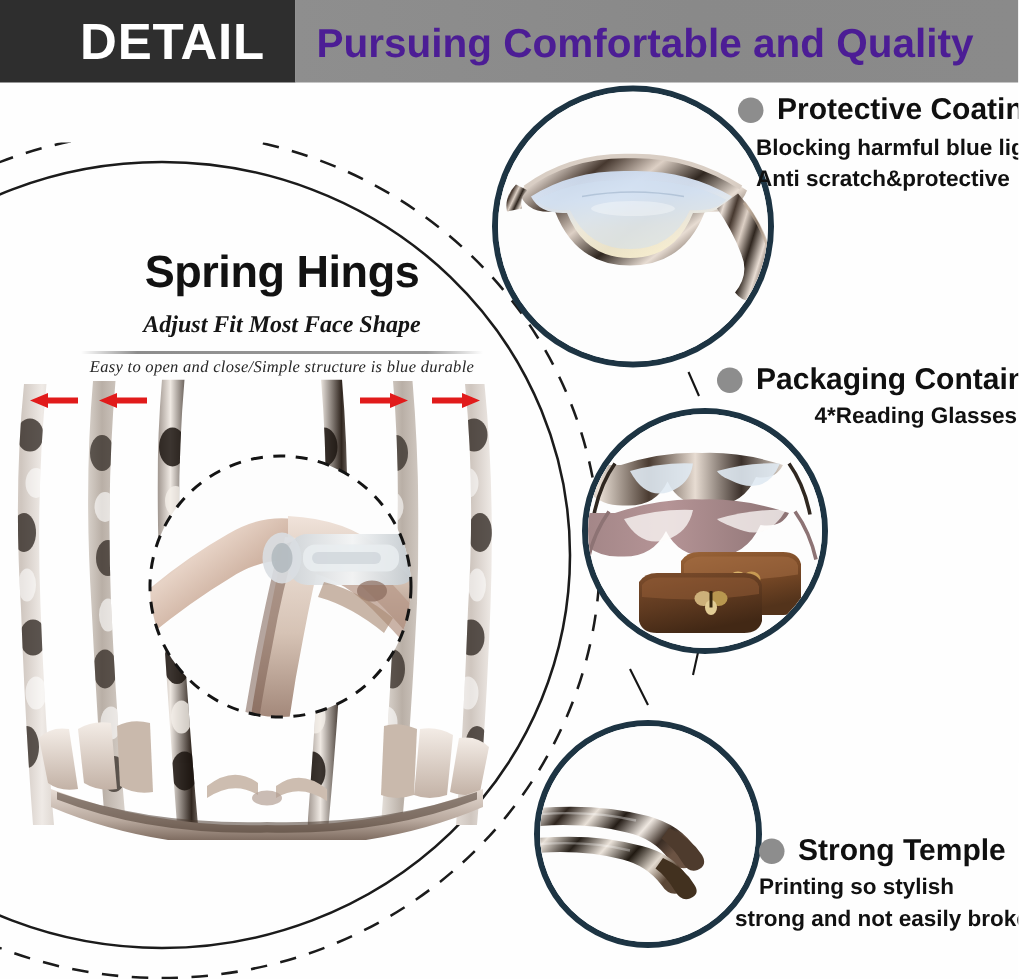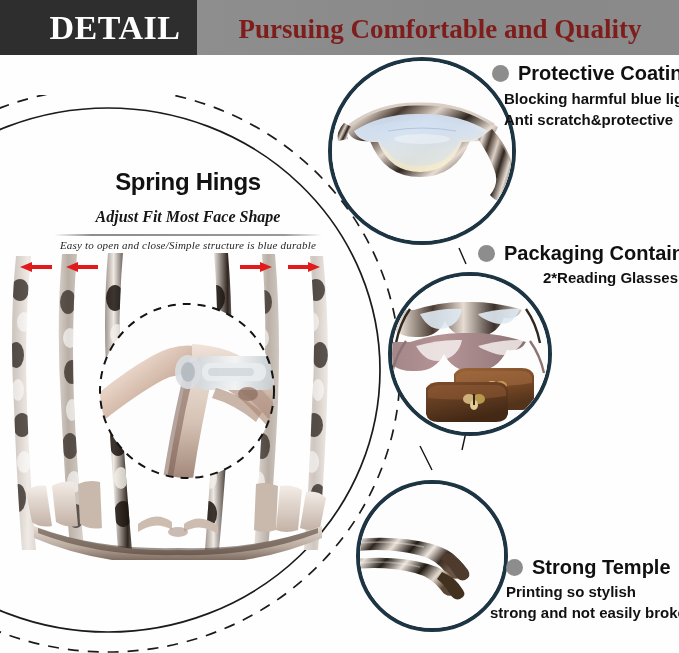--- a/index.html
+++ b/index.html
@@ -1,36 +1,36 @@
 <!DOCTYPE html>
 <html><head>
 <meta charset="utf-8">
 <style>
   html,body{margin:0;padding:0;background:#fff;}
   body{width:679px;height:653px;position:relative;overflow:hidden;
        font-family:"Liberation Sans",sans-serif;}
   .stage{position:absolute;left:0;top:0;width:679px;height:653px;background:#fefefe;overflow:hidden;}
 
   
-  .header{position:absolute;left:0;top:0;width:679px;height:69px;font-family:Liberation Serif, serif;}
+  .header{position:absolute;left:0;top:0;width:679px;height:69px;}
   .hdr-dark{position:absolute;left:0;top:0;width:197px;height:55px;background:#2e2e2e;}
   .hdr-gray{position:absolute;left:197px;top:0;width:482px;height:55px;
             background:linear-gradient(90deg,#8e8e8e 0%,#898989 55%,#8a8a8a 100%);}
   .hdr-detail{position:absolute;left:40px;top:6px;width:150px;height:44px;
               color:#fff;font-size:34px;font-weight:bold;letter-spacing:.5px;
               line-height:44px;text-align:center;}
-  .hdr-sub{position:absolute;left:207px;top:9px;width:466px;height:40px;
-           color:#7f1d1d;font-size:27px;font-weight:bold;line-height:40px;
+  .hdr-sub{position:absolute;left:197px;top:9px;width:466px;height:40px;
+           color:#4c1d95;font-size:27px;font-weight:bold;line-height:40px;
            text-align:center;white-space:nowrap;}
 
   
   .left-arcs{position:absolute;left:-150px;top:95px;width:560px;height:560px;pointer-events:none;}
 
   .spring-title{position:absolute;left:38px;top:165px;width:300px;
-                font-size:24px;font-weight:bold;color:#121212;text-align:center;
+                font-size:30px;font-weight:bold;color:#121212;text-align:center;
                 letter-spacing:-.3px;line-height:34px;}
   .spring-sub{position:absolute;left:38px;top:205px;width:300px;
               font-family:"Liberation Serif",serif;font-style:italic;font-weight:bold;
               font-size:16px;color:#151515;text-align:center;line-height:24px;}
   .rule{position:absolute;left:54px;top:234px;width:268px;height:2px;
         background:linear-gradient(90deg,rgba(130,130,130,0) 0%,#8d8d8d 14%,#9a9a9a 86%,rgba(130,130,130,0) 100%);}
   .spring-note{position:absolute;left:38px;top:238px;width:300px;
                font-family:"Liberation Serif",serif;font-style:italic;
                font-size:11px;color:#262626;text-align:center;line-height:15px;
                letter-spacing:.2px;}
@@ -444,21 +444,21 @@
       <div class="blk-line">Anti scratch&amp;protective</div>
     </div>
   </div>
 
   <div class="blk blk-pack">
     <div class="blk-head">
       <span class="bullet"></span>
       <span class="blk-title">Packaging Contains</span>
     </div>
     <div class="blk-lines">
-      <div class="blk-line">2*Reading Glasses</div>
+      <div class="blk-line">4*Reading Glasses</div>
     </div>
   </div>
 
   <div class="blk blk-temple">
     <div class="blk-head">
       <span class="bullet"></span>
       <span class="blk-title">Strong Temple</span>
     </div>
     <div class="blk-lines">
       <div class="blk-line">Printing so stylish</div>

